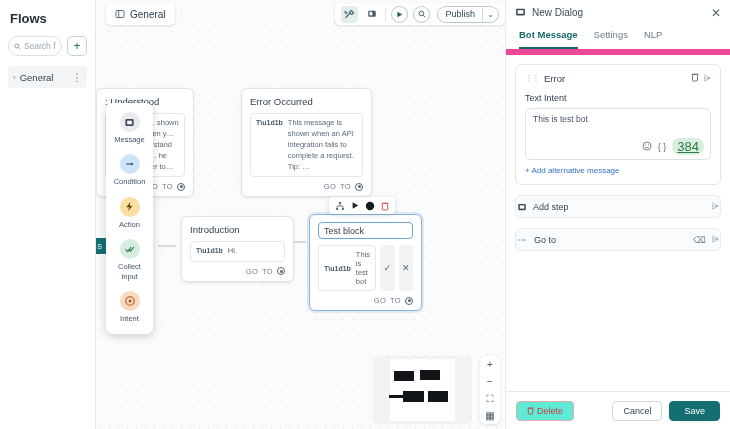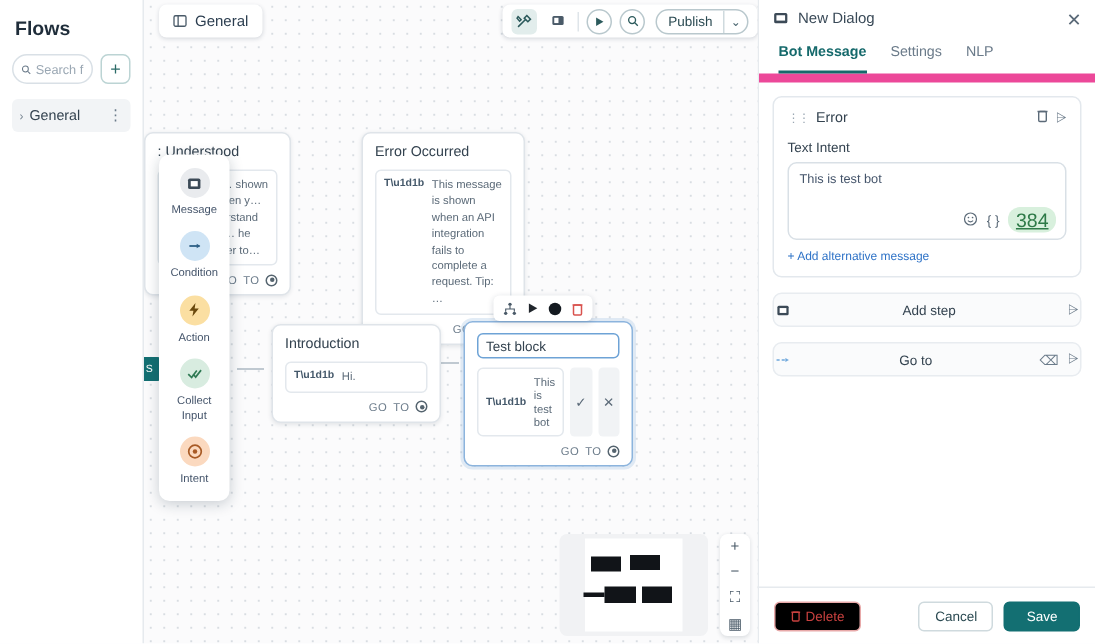--- a/index.html
+++ b/index.html
@@ -131,21 +131,21 @@
     justify-content: flex-end; gap: 4px;
     font-size: 7.5px; color: #6b7b8a; letter-spacing: .3px;
   }
   .node-foot .dot {
     width: 8px; height: 8px; border-radius: 50%;
     border: 1px solid #55646f; display:flex;align-items:center;justify-content:center;
   }
   .node-foot .dot i { width:3px;height:3px;border-radius:50%;background:#55646f;display:block; }
 
   #node-not-understood { left: 0px; top: 88px; width: 98px; }
-  #node-error { left: 145px; top: 88px; width: 109px; }
+  #node-error { left: 145px; top: 88px; width: 131px; }
   #node-introduction { left: 85px; top: 216px; width: 113px; }
   #node-test-block {
     left: 213px; top: 214px; width: 113px;
     border: 1px solid #8cb4dd; box-shadow: 0 0 0 2px rgba(140,180,221,.25);
   }
   #node-test-block .title-input {
     width: 100%; height: 17px; border: 1px solid #6ea3d6;
     border-radius: 4px; padding: 0 5px; font-size: 9px;
     color: #33424f; outline: none; background: #fff;
     font-family: "Liberation Sans", sans-serif;
@@ -267,34 +267,34 @@
   .count {
     background: #d8f0dd; color: #2e7a48; border-radius: 8px;
     font-size: 13px; padding: 1px 5px; text-decoration: underline;
   }
   .alt-link {
     margin-top: 6px; font-size: 8px; color: #2f73c7; cursor: pointer;
   }
   .row-card {
     margin-top: 10px; border: 1px solid #e8ecf0; border-radius: 6px;
     background: #fafbfc; height: 23px;
-    display: flex; align-items: center; gap: 6px; padding: 0 1px; text-align: center;
+    display: flex; align-items: center; gap: 6px; padding: 0 1px;
   }
   .row-card .rlabel { flex: 1; font-size: 9px; color: #33424f; }
   .row-card .ract { font-size: 9px; color: #6b7b8a; cursor: pointer; }
   .rp-foot {
     border-top: 1px solid #e6eaee; height: 38px;
     display: flex; align-items: center; padding: 0 10px; gap: 7px;
   }
   .btn {
     height: 20px; border-radius: 4px; font-size: 9px;
     display: flex; align-items: center; justify-content: center;
     cursor: pointer; padding: 0 10px; gap: 3px;
   }
-  .btn-delete { border: 1px solid #e8a9a9; color: #c9413f; background:#000000; }
+  .btn-delete { border: 1px solid #e8a9a9; color: #c9413f; background:#5eead4; }
   .btn-cancel { border: 1px solid #cfdade; color: #2b4a52; background:#fff; margin-left:auto; }
   .btn-save { background: #136f72; color: #fff; border: 1px solid #136f72; padding: 0 14px; }
 
   
   .edge { position: absolute; left: 0; top: 0; pointer-events: none; }
 </style>
 </head>
 <body>
 
 <div class="app">

